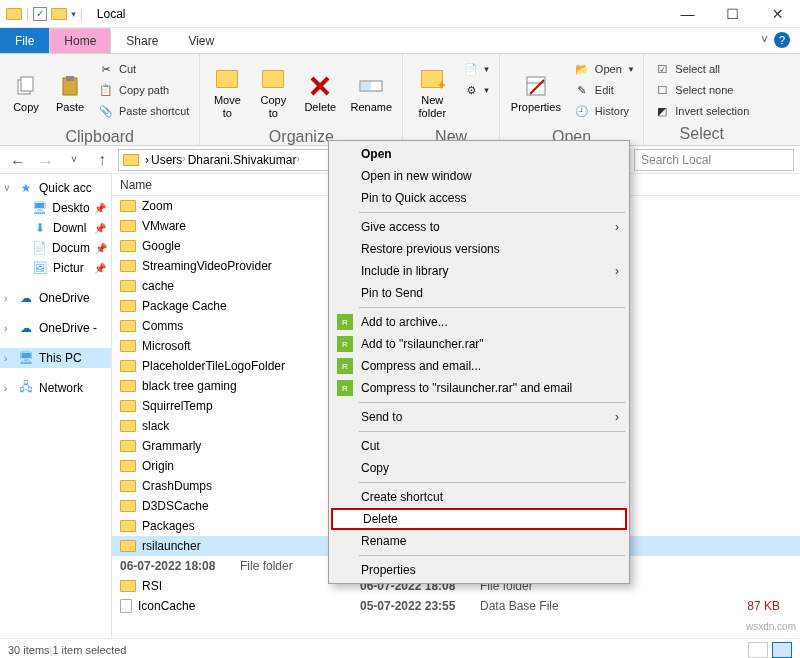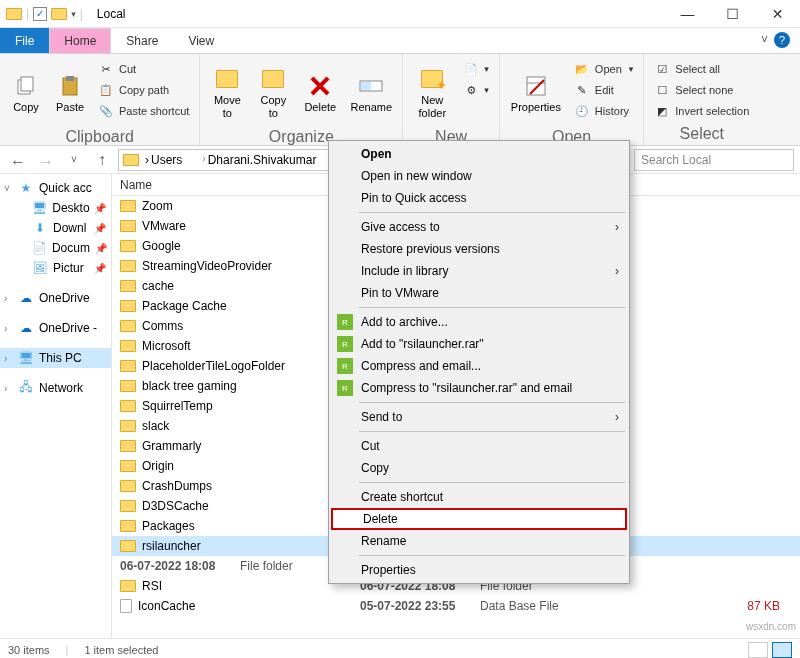--- a/index.html
+++ b/index.html
@@ -23,21 +23,21 @@
 .bigbtn { display: flex; flex-direction: column; align-items: center; justify-content: center; gap: 2px; padding: 2px 6px; font-size: 11px; text-align: center; line-height: 1.15; width: 56px; height: 70px; }
 .bigbtn .ico { width: 28px; height: 26px; display: flex; align-items: center; justify-content: center; }
 .smallcol { display: flex; flex-direction: column; gap: 3px; justify-content: flex-start; padding-top: 2px; }
 .smallbtn { display: flex; align-items: center; gap: 5px; font-size: 11px; color: #333; padding: 1px 4px; }
 .smallbtn .ico { width: 16px; height: 16px; display: flex; align-items: center; justify-content: center; }
 .addr { height: 28px; display: flex; align-items: center; gap: 4px; padding: 2px 6px; border-bottom: 1px solid #e5e5e5; }
 .navbtn { width: 24px; height: 24px; display: flex; align-items: center; justify-content: center; color: #555; font-size: 16px; }
 .navbtn.disabled { color: #bbb; }
 .crumbbar { flex: 1; height: 22px; border: 1px solid #c7c7c7; background: #fff; display: flex; align-items: center; padding: 0 4px; gap: 2px; font-size: 12px; position: relative; }
 .crumbbar .folder-ico { width: 16px; height: 12px; background: #ffd86b; border: 1px solid #d6a93c; margin-right: 4px; }
-.crumb { display: flex; align-items: flex-start; gap: 20px; }
+.crumb { display: flex; align-items: flex-start; gap: 0; }
 .crumb .sep { color: #888; font-size: 10px; }
 .searchbox { width: 160px; height: 22px; border: 1px solid #c7c7c7; background: #fff; display: flex; align-items: center; padding: 0 6px; color: #888; font-size: 12px; }
 .main { display: flex; height: 464px; }
 .navpane { width: 112px; border-right: 1px solid #e5e5e5; overflow: hidden; background: #fff; padding-top: 4px; }
 .navitem { display: flex; align-items: center; gap: 5px; padding: 3px 4px 3px 18px; font-size: 12px; white-space: nowrap; position: relative; }
 .navitem.sel { background: #cce8ff; }
 .navitem .chev { position: absolute; left: 4px; color: #777; font-size: 10px; }
 .navitem .ni { width: 16px; height: 14px; display: flex; align-items: center; justify-content: center; }
 .navgap { height: 10px; }
 .listpane { flex: 1; display: flex; flex-direction: column; background: #fff; overflow: hidden; }
@@ -49,21 +49,21 @@
 .rows { flex: 1; overflow: hidden; }
 .row { display: flex; align-items: center; height: 20px; padding-left: 8px; font-size: 12px; justify-content: flex-end; }
 .row.sel { background: #cce8ff; }
 .row .name { width: 240px; display: flex; align-items: center; gap: 6px; white-space: nowrap; }
 .row .date { width: 120px; color: #555; font-weight: bold; }
 .row .type { width: 120px; color: #555; }
 .row .size { flex: 1; text-align: right; padding-right: 20px; color: #b91c1c; }
 .fico { width: 16px; height: 12px; background: #ffd86b; border: 1px solid #d6a93c; border-radius: 1px; }
 .fico.file { background: #fff; border: 1px solid #aaa; height: 14px; width: 12px; }
 .status { height: 22px; border-top: 1px solid #e5e5e5; display: flex; align-items: center; padding: 0 8px; font-size: 11px; color: #555; gap: 16px; justify-content: space-between; }
-.status .left { display: flex; gap: 16px; }
+.status .left { display: flex; }
 .status .right { display: flex; gap: 4px; }
 .viewbtn { width: 20px; height: 16px; border: 1px solid #ccc; }
 .viewbtn.active { background: #cce8ff; border-color: #0f6cbd; }
 .ctxmenu { position: absolute; left: 328px; top: 140px; width: 302px; background: #f0f0f0; border: 1px solid #a0a0a0; box-shadow: 4px 4px 8px rgba(0,0,0,0.25); padding: 2px; z-index: 100; }
 .ctxitem { display: flex; align-items: center; height: 22px; padding: 0 8px 0 30px; font-size: 12px; position: relative; }
 .ctxitem .arrow { margin-left: auto; color: #333; font-size: 12px; }
 .ctxitem.hi { border: 2px solid #c00; background: #fff; }
 .ctxitem .cico { position: absolute; left: 6px; width: 16px; height: 16px; display: flex; align-items: center; justify-content: center; }
 .ctxsep { height: 1px; background: #c0c0c0; margin: 3px 2px 3px 28px; }
 .csmark { position: absolute; right: 4px; bottom: 26px; font-size: 10px; color: #aaa; }
@@ -550,21 +550,21 @@
       <span class="arrow">›</span>
     </div>
   <div class="ctxitem">
       <span>Restore previous versions</span>
     </div>
   <div class="ctxitem">
       <span>Include in library</span>
       <span class="arrow">›</span>
     </div>
   <div class="ctxitem">
-      <span>Pin to VMware</span>
+      <span>Pin to Send</span>
     </div>
   <div class="ctxsep"></div>
   <div class="ctxitem">
       <div class="cico" style="background:#7b3;">
         <span style="font-size:8px;color:#fff">R</span>
       </div>
       <span>Add to archive...</span>
     </div>
   <div class="ctxitem">
       <div class="cico" style="background:#7b3;">

